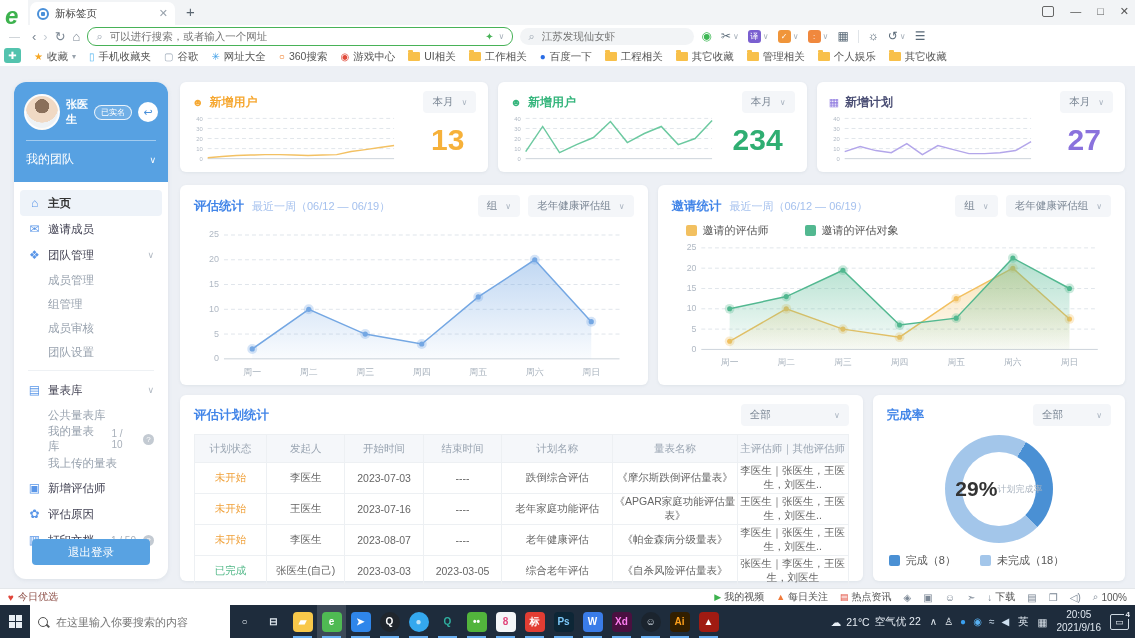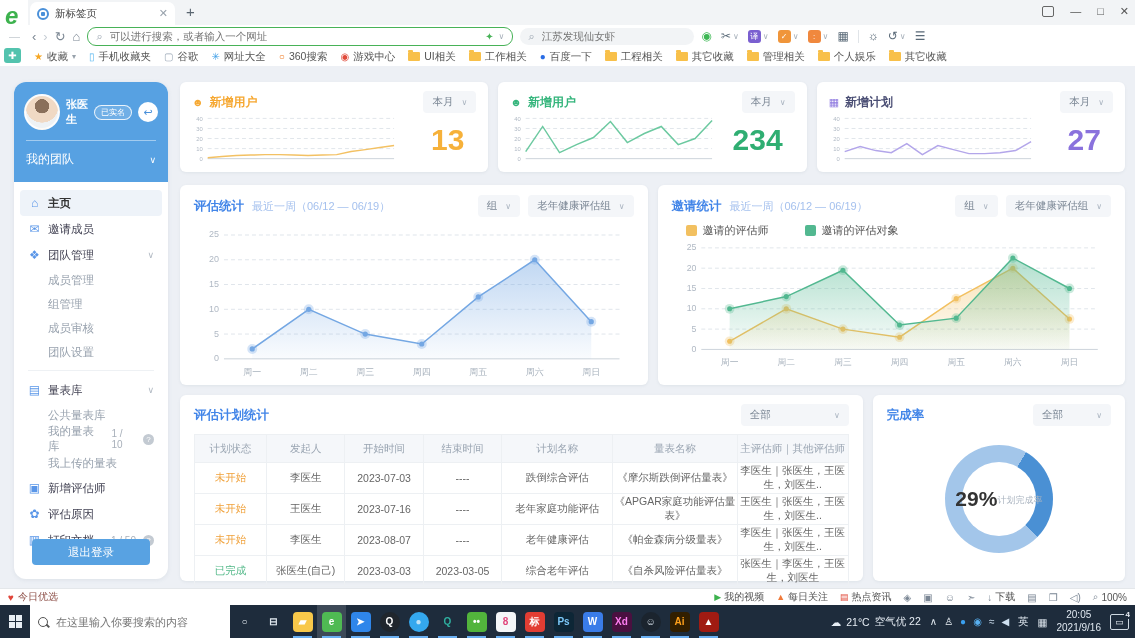--- a/index.html
+++ b/index.html
@@ -640,20 +640,30 @@
             </span>
           </div>
           <div class="donut-wrap">
             <div class="donut" style="background: conic-gradient(from 30deg, rgb(74, 144, 212) 0deg, rgb(74, 144, 212) 29%, rgb(163, 198, 234) 29%, rgb(163, 198, 234) 100%);">
               <div class="donut-center">
                 <span class="donut-pct">29%</span>
                 <span class="donut-lb">计划完成率</span>
               </div>
             </div>
           </div>
+          <div class="donut-legend">
+            <span class="lg-item">
+                <span class="lg-sq" id="dlg0" style="background: rgb(74, 144, 212);"></span>
+                <span>完成（8）</span>
+              </span>
+            <span class="lg-item">
+                <span class="lg-sq" id="dlg1" style="background: rgb(163, 198, 234);"></span>
+                <span>未完成（18）</span>
+              </span>
+          </div>
         </div>
       </div>
 
     </div>
   </div>
 
   <div class="statusbar">
     <span class="stb-left">
       <span style="color:#e0453a">♥</span>
       <span>今日优选</span>

